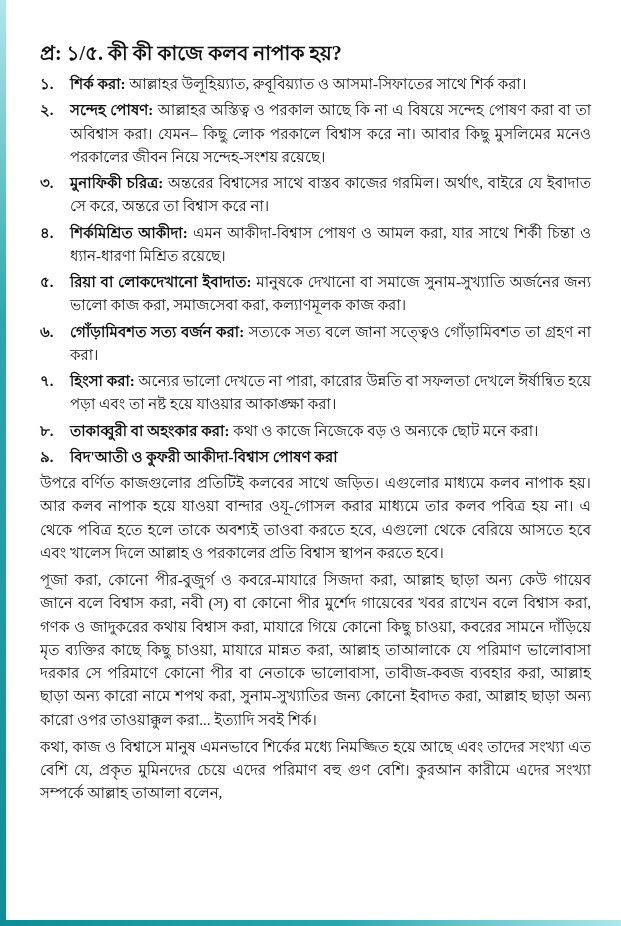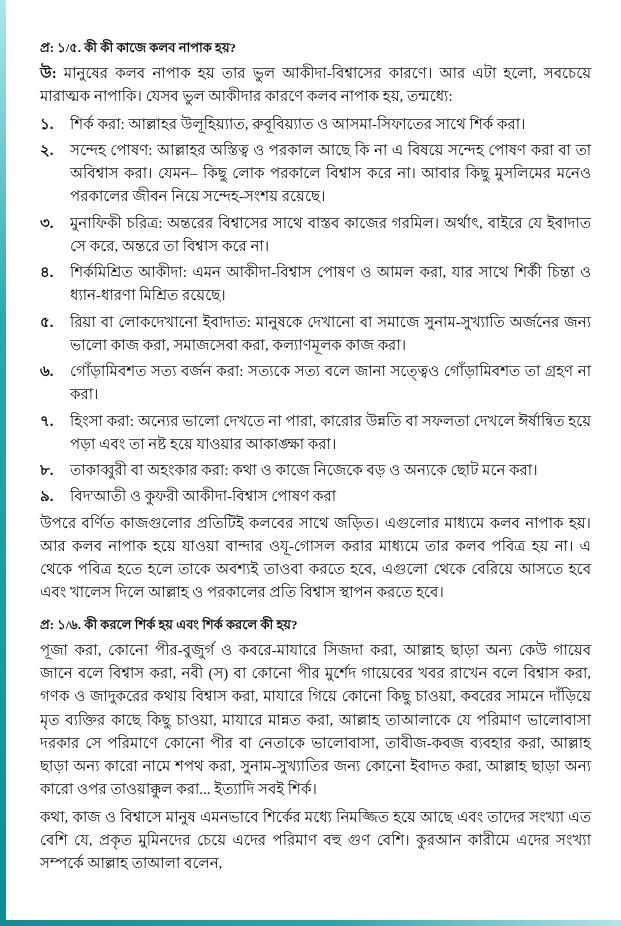--- a/index.html
+++ b/index.html
@@ -22,21 +22,21 @@
     background: linear-gradient(90deg, #0f8d96 0%, #2aa7ae 55%, #aee7ea 100%);
     z-index: 5;
   }
   .content {
     padding: 38px 30px 0 40px;
     font-size: 15px;
     line-height: 1.55;
   }
   .q-heading {
     font-weight: bold;
-    font-size: 13px;
+    font-size: 20px;
     margin: 10px 0 4px 0;
   }
   .q-heading:first-child { margin-top: 0; }
   .para {
     margin: 2px 0 4px 0;
     text-align: justify;
   }
   .qmark { font-weight: bold; }
   .qlist { margin: 2px 0 2px 0; }
   .qitem {
@@ -44,33 +44,32 @@
     margin: 0 0 3px 0;
   }
   .qitem .num {
     flex: 0 0 30px;
     font-weight: bold;
   }
   .qitem .body {
     flex: 1;
     text-align: justify;
   }
-  .lead { font-weight: normal; }
+  .lead { font-weight: bold; }
 </style>
 </head>
 <body>
 
 <div class="accent-left"></div>
 <div class="accent-bottom"></div>
 
 <div class="content">
 
   <div class="q-heading">প্র: ১/৫. কী কী কাজে কলব নাপাক হয়?</div>
 
-  <p class="para"><b class="qmark">উ:</b> <span>মানুষের কলব নাপাক হয় তার ভুল আকীদা-বিশ্বাসের কারণে। আর এটা হলো, সবচেয়ে মারাত্মক নাপাকি। যেসব ভুল আকীদার কারণে কলব নাপাক হয়, তন্মধ্যে:</span></p>
 
   <div class="qlist">
     <div class="qitem">
       <span class="num">১.</span>
       <span class="body"><b class="lead">শির্ক করা:</b> <span>আল্লাহর উলূহিয়্যাত, রুবূবিয়্যাত ও আসমা-সিফাতের সাথে শির্ক করা।</span></span>
     </div>
     <div class="qitem">
       <span class="num">২.</span>
       <span class="body"><b class="lead">সন্দেহ পোষণ:</b> <span>আল্লাহর অস্তিত্ব ও পরকাল আছে কি না এ বিষয়ে সন্দেহ পোষণ করা বা তা অবিশ্বাস করা। যেমন– কিছু লোক পরকালে বিশ্বাস করে না। আবার কিছু মুসলিমের মনেও পরকালের জীবন নিয়ে সন্দেহ-সংশয় রয়েছে।</span></span>
     </div>
@@ -99,20 +98,19 @@
       <span class="body"><b class="lead">তাকাব্বুরী বা অহংকার করা:</b> <span>কথা ও কাজে নিজেকে বড় ও অন্যকে ছোট মনে করা।</span></span>
     </div>
     <div class="qitem">
       <span class="num">৯.</span>
       <span class="body"><b class="lead">বিদ'আতী ও কুফরী আকীদা-বিশ্বাস পোষণ করা</b> <span></span></span>
     </div>
   </div>
 
   <p class="para">উপরে বর্ণিত কাজগুলোর প্রতিটিই কলবের সাথে জড়িত। এগুলোর মাধ্যমে কলব নাপাক হয়। আর কলব নাপাক হয়ে যাওয়া বান্দার ওযূ-গোসল করার মাধ্যমে তার কলব পবিত্র হয় না। এ থেকে পবিত্র হতে হলে তাকে অবশ্যই তাওবা করতে হবে, এগুলো থেকে বেরিয়ে আসতে হবে এবং খালেস দিলে আল্লাহ ও পরকালের প্রতি বিশ্বাস স্থাপন করতে হবে।</p>
 
-  <div class="q-heading">প্র: ১/৬. কী করলে শির্ক হয় এবং শির্ক করলে কী হয়?</div>
 
 
   <p class="para">পূজা করা, কোনো পীর-বুজুর্গ ও কবরে-মাযারে সিজদা করা, আল্লাহ ছাড়া অন্য কেউ গায়েব জানে বলে বিশ্বাস করা, নবী (স) বা কোনো পীর মুর্শেদ গায়েবের খবর রাখেন বলে বিশ্বাস করা, গণক ও জাদুকরের কথায় বিশ্বাস করা, মাযারে গিয়ে কোনো কিছু চাওয়া, কবরের সামনে দাঁড়িয়ে মৃত ব্যক্তির কাছে কিছু চাওয়া, মাযারে মান্নত করা, আল্লাহ তাআলাকে যে পরিমাণ ভালোবাসা দরকার সে পরিমাণে কোনো পীর বা নেতাকে ভালোবাসা, তাবীজ-কবজ ব্যবহার করা, আল্লাহ ছাড়া অন্য কারো নামে শপথ করা, সুনাম-সুখ্যাতির জন্য কোনো ইবাদত করা, আল্লাহ ছাড়া অন্য কারো ওপর তাওয়াক্কুল করা... ইত্যাদি সবই শির্ক।</p>
 
   <p class="para">কথা, কাজ ও বিশ্বাসে মানুষ এমনভাবে শির্কের মধ্যে নিমজ্জিত হয়ে আছে এবং তাদের সংখ্যা এত বেশি যে, প্রকৃত মুমিনদের চেয়ে এদের পরিমাণ বহু গুণ বেশি। কুরআন কারীমে এদের সংখ্যা সম্পর্কে আল্লাহ তাআলা বলেন,</p>
 
 </div>
 
 </body></html>

